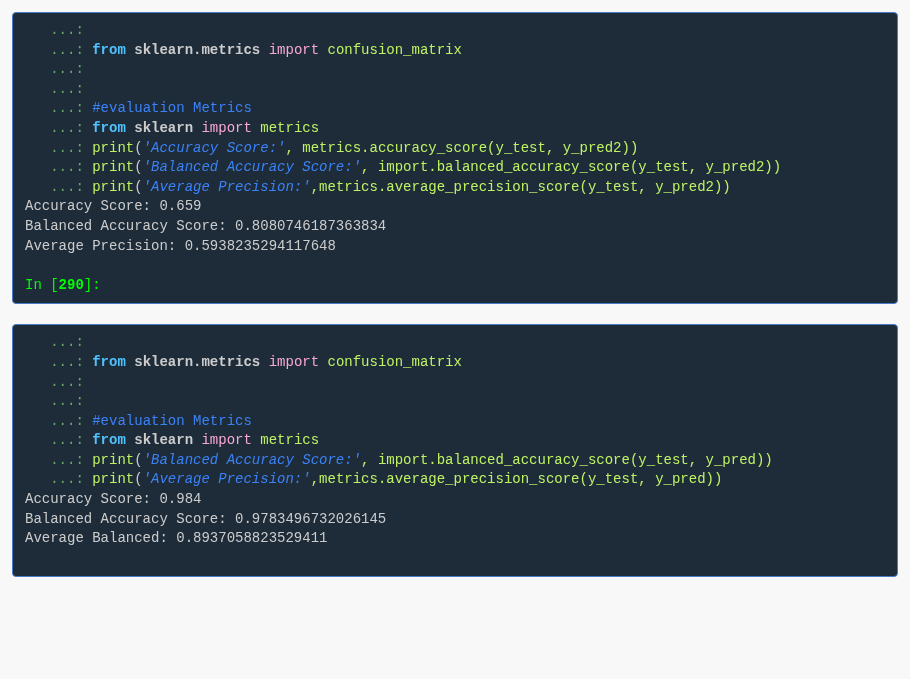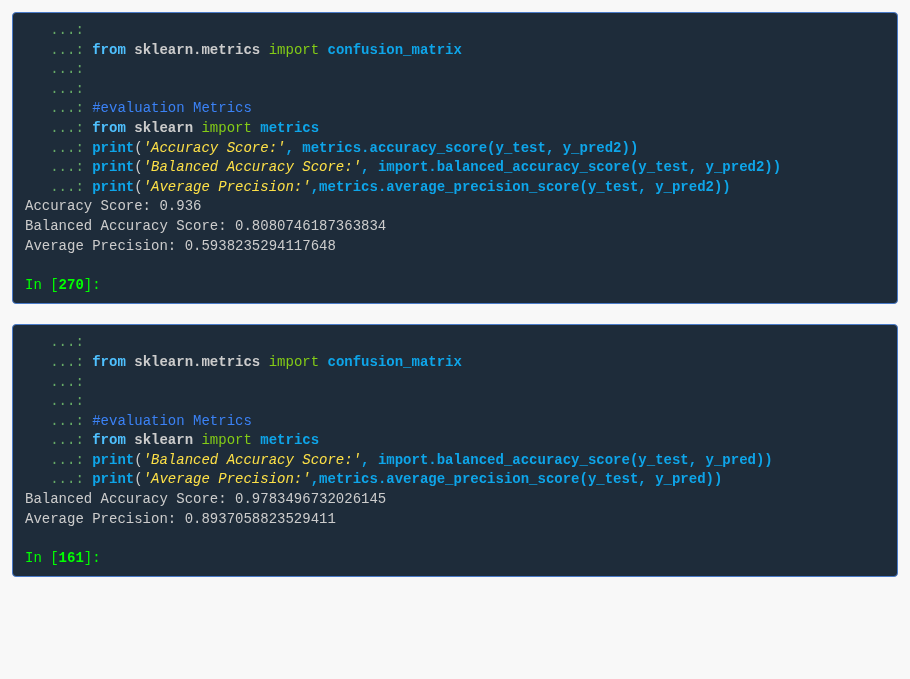--- a/index.html
+++ b/index.html
@@ -19,57 +19,57 @@
 }
 .line {
   white-space: pre;
   line-height: 1.4;
   min-height: 19.6px;
 }
 .cont {
   color: #66aa66;
 }
 .kw-from { color: #4fc1ff; font-weight: bold; }
-.kw-import { color: #84cc16; text-align: center; }
+.kw-import { color: #f9a8d4; text-align: center; }
 .ident { color: #cccccc; font-weight: bold; }
-.fn { color: #0ea5e9; font-weight: bold; }
+.fn { color: #bef264; }
 .paren { color: #cccccc; }
-.str { color: #fde047; font-style: italic; text-align: center; }
+.str { color: #3b82f6; font-style: italic; text-align: center; }
 .comment { color: #3b82f6; }
 .output { color: #cccccc; }
 .prompt-in { color: #00ff00; }
 .prompt-num { color: #00ff00; font-weight: bold; }
 </style>
 </head>
 <body>
 
 <div id="root">
     <div class="cell">
       <div class="line"><span class="cont">   ...: </span></div>
       <div class="line"><span class="cont">   ...: </span><span class="kw-from">from</span><span> </span><span class="ident">sklearn.metrics</span><span> </span><span class="kw-import">import</span><span> </span><span class="fn">confusion_matrix</span></div>
       <div class="line"><span class="cont">   ...: </span></div>
       <div class="line"><span class="cont">   ...: </span></div>
       <div class="line"><span class="cont">   ...: </span><span class="comment">#evaluation Metrics</span></div>
       <div class="line"><span class="cont">   ...: </span><span class="kw-from">from</span><span> </span><span class="ident">sklearn</span><span> </span><span class="kw-import">import</span><span> </span><span class="fn">metrics</span></div>
       <div class="line"><span class="cont">   ...: </span><span class="fn">print</span><span class="paren">(</span><span class="str">'Accuracy Score:'</span><span class="fn">, metrics.accuracy_score(y_test, y_pred2))</span></div>
       <div class="line"><span class="cont">   ...: </span><span class="fn">print</span><span class="paren">(</span><span class="str">'Balanced Accuracy Score:'</span><span class="fn">, import.balanced_accuracy_score(y_test, y_pred2))</span></div>
       <div class="line"><span class="cont">   ...: </span><span class="fn">print</span><span class="paren">(</span><span class="str">'Average Precision:'</span><span class="fn">,metrics.average_precision_score(y_test, y_pred2))</span></div>
-      <div class="line output">Accuracy Score: 0.936</div>
+      <div class="line output">Accuracy Score: 0.659</div>
       <div class="line output">Balanced Accuracy Score: 0.8080746187363834</div>
       <div class="line output">Average Precision: 0.5938235294117648</div>
       <div class="line"></div>
-      <div class="line"><span class="prompt-in">In [</span><span class="prompt-num">270</span><span class="prompt-in">]:</span></div>
+      <div class="line"><span class="prompt-in">In [</span><span class="prompt-num">290</span><span class="prompt-in">]:</span></div>
     </div>
     <div class="cell">
       <div class="line"><span class="cont">   ...: </span></div>
       <div class="line"><span class="cont">   ...: </span><span class="kw-from">from</span><span> </span><span class="ident">sklearn.metrics</span><span> </span><span class="kw-import">import</span><span> </span><span class="fn">confusion_matrix</span></div>
       <div class="line"><span class="cont">   ...: </span></div>
       <div class="line"><span class="cont">   ...: </span></div>
       <div class="line"><span class="cont">   ...: </span><span class="comment">#evaluation Metrics</span></div>
       <div class="line"><span class="cont">   ...: </span><span class="kw-from">from</span><span> </span><span class="ident">sklearn</span><span> </span><span class="kw-import">import</span><span> </span><span class="fn">metrics</span></div>
       <div class="line"><span class="cont">   ...: </span><span class="fn">print</span><span class="paren">(</span><span class="str">'Balanced Accuracy Score:'</span><span class="fn">, import.balanced_accuracy_score(y_test, y_pred))</span></div>
       <div class="line"><span class="cont">   ...: </span><span class="fn">print</span><span class="paren">(</span><span class="str">'Average Precision:'</span><span class="fn">,metrics.average_precision_score(y_test, y_pred))</span></div>
+      <div class="line output">Accuracy Score: 0.984</div>
       <div class="line output">Balanced Accuracy Score: 0.9783496732026145</div>
-      <div class="line output">Average Precision: 0.8937058823529411</div>
+      <div class="line output">Average Balanced: 0.8937058823529411</div>
       <div class="line"></div>
-      <div class="line"><span class="prompt-in">In [</span><span class="prompt-num">161</span><span class="prompt-in">]:</span></div>
     </div>
   </div>
 
 </body></html>

